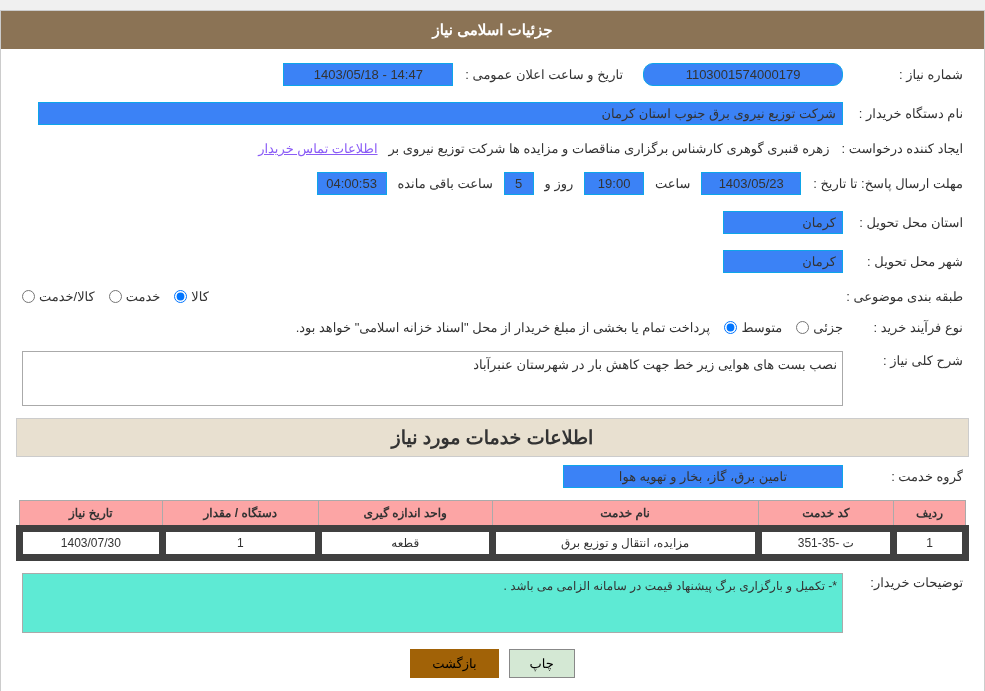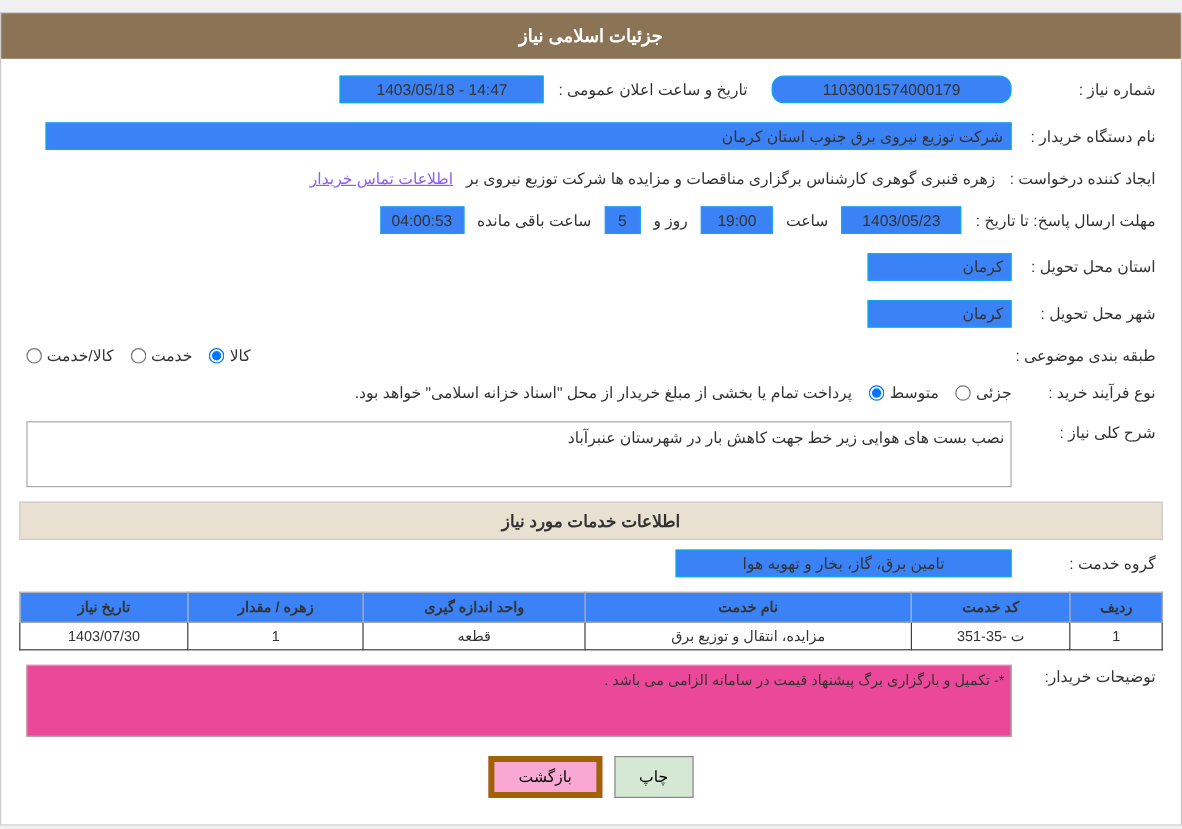--- a/index.html
+++ b/index.html
@@ -55,21 +55,21 @@
       width: 95%;
     }
     .blue-link {
       color: #8b5cf6;
       text-decoration: underline;
     }
     .section-header {
       background: #e8e0d0;
       text-align: center;
       padding: 7px;
-      font-size: 14px;
+      font-size: 19px;
       font-weight: bold;
       border: 1px solid #ccc;
       margin: 8px 0 4px 0;
     }
     .radio-group {
       display: flex;
       flex-direction: row-reverse;
       gap: 14px;
       align-items: flex-start;
     }
@@ -88,52 +88,52 @@
       text-align: right;
       resize: none;
     }
     .service-table {
       width: 100%;
       border-collapse: collapse;
       margin: 8px 0;
       font-size: 12px;
     }
     .service-table th {
-      background: #3b82f6;
+      background: #fca5a5;
       border: 1px solid #aaa;
       padding: 5px 6px;
       text-align: center;
     }
     .service-table td {
-      border: 1px solid #404040;
+      border: 7px solid #404040;
       padding: 4px 6px;
       text-align: center;
     }
     .service-table tr:nth-child(even) {
       background: #f8f5f0;
     }
     .tozihat-box {
       border: 1px solid #aaa;
-      background: #ec4899;
+      background: #5eead4;
       width: 100%;
       min-height: 60px;
       padding: 5px;
       text-align: right;
       font-size: 12px;
     }
     .btn-row {
       display: flex;
       justify-content: center;
       gap: 10px;
       margin: 12px 0;
     }
     .btn {
       padding: 5px 20px;
-      border: 5px solid #a16207;
-      background: #f9a8d4;
+      border: 2px solid #a16207;
+      background: #a16207;
       cursor: pointer;
       font-size: 13px;
     }
     .btn-print {
       background: #d4e8d4;
       border: 1px solid #888;
     }
   </style>
 </head>
 <body>
@@ -304,21 +304,21 @@
     </tbody>
       </table>
 
     <table class="service-table">
       <thead>
         <tr>
           <th>ردیف</th>
           <th>کد خدمت</th>
           <th>نام خدمت</th>
           <th>واحد اندازه گیری</th>
-          <th>زهره / مقدار</th>
+          <th>دستگاه / مقدار</th>
           <th>تاریخ نیاز</th>
         </tr>
       </thead>
       <tbody id="service-table-body">
       <tr>
             <td>1</td>
             <td>ت -35-351</td>
             <td>مزایده، انتقال و توزیع برق</td>
             <td>قطعه</td>
             <td>1</td>

